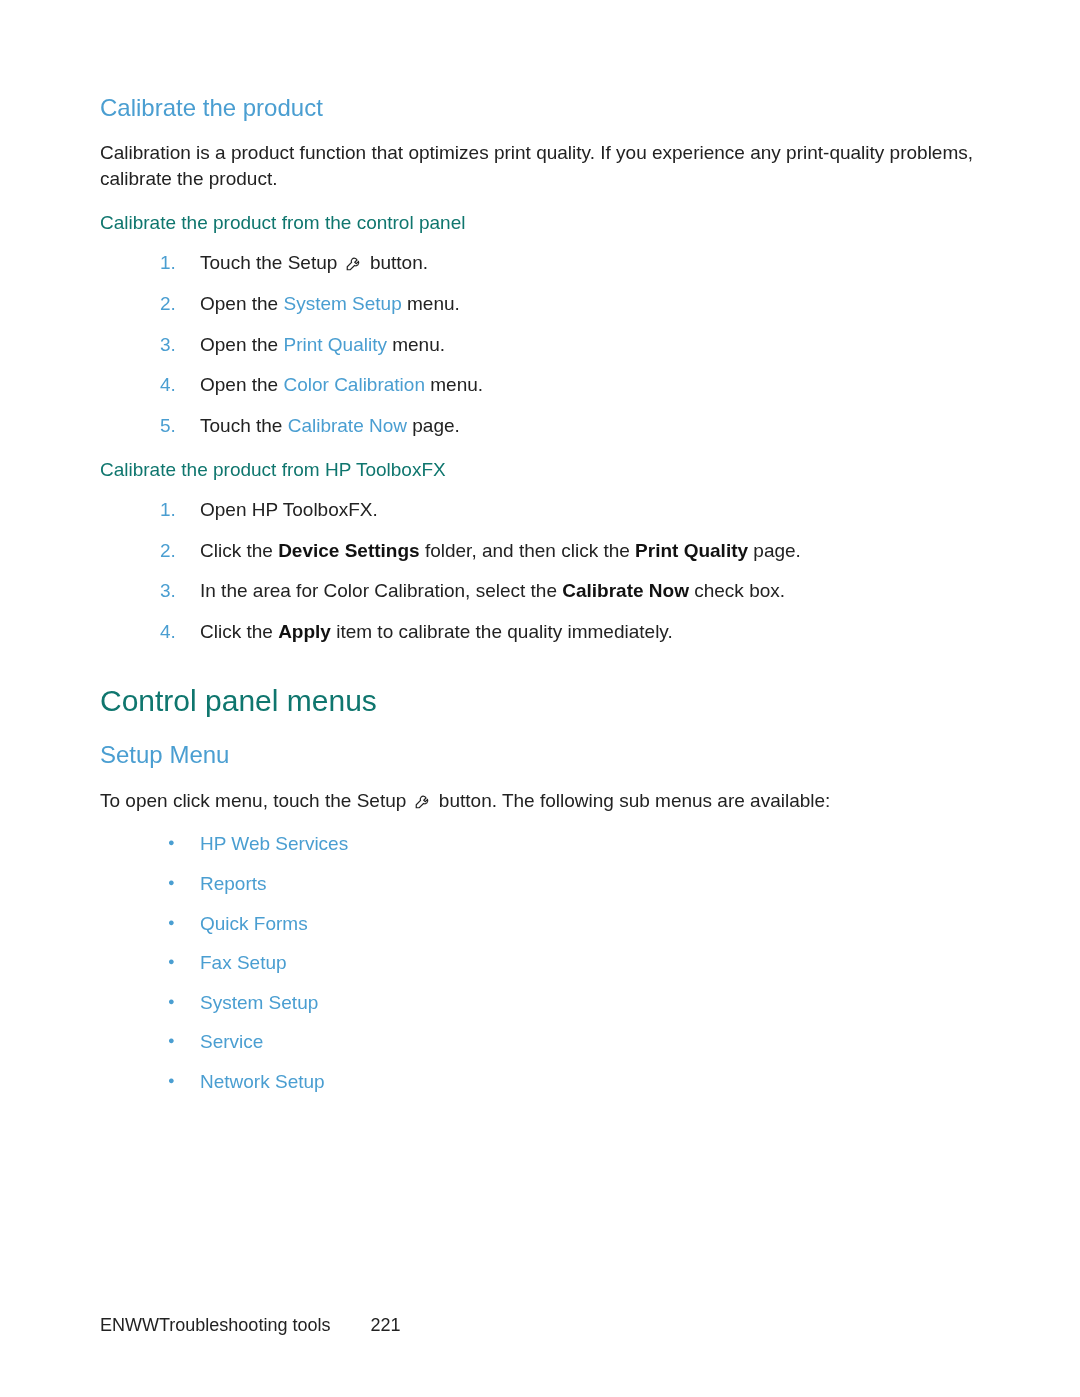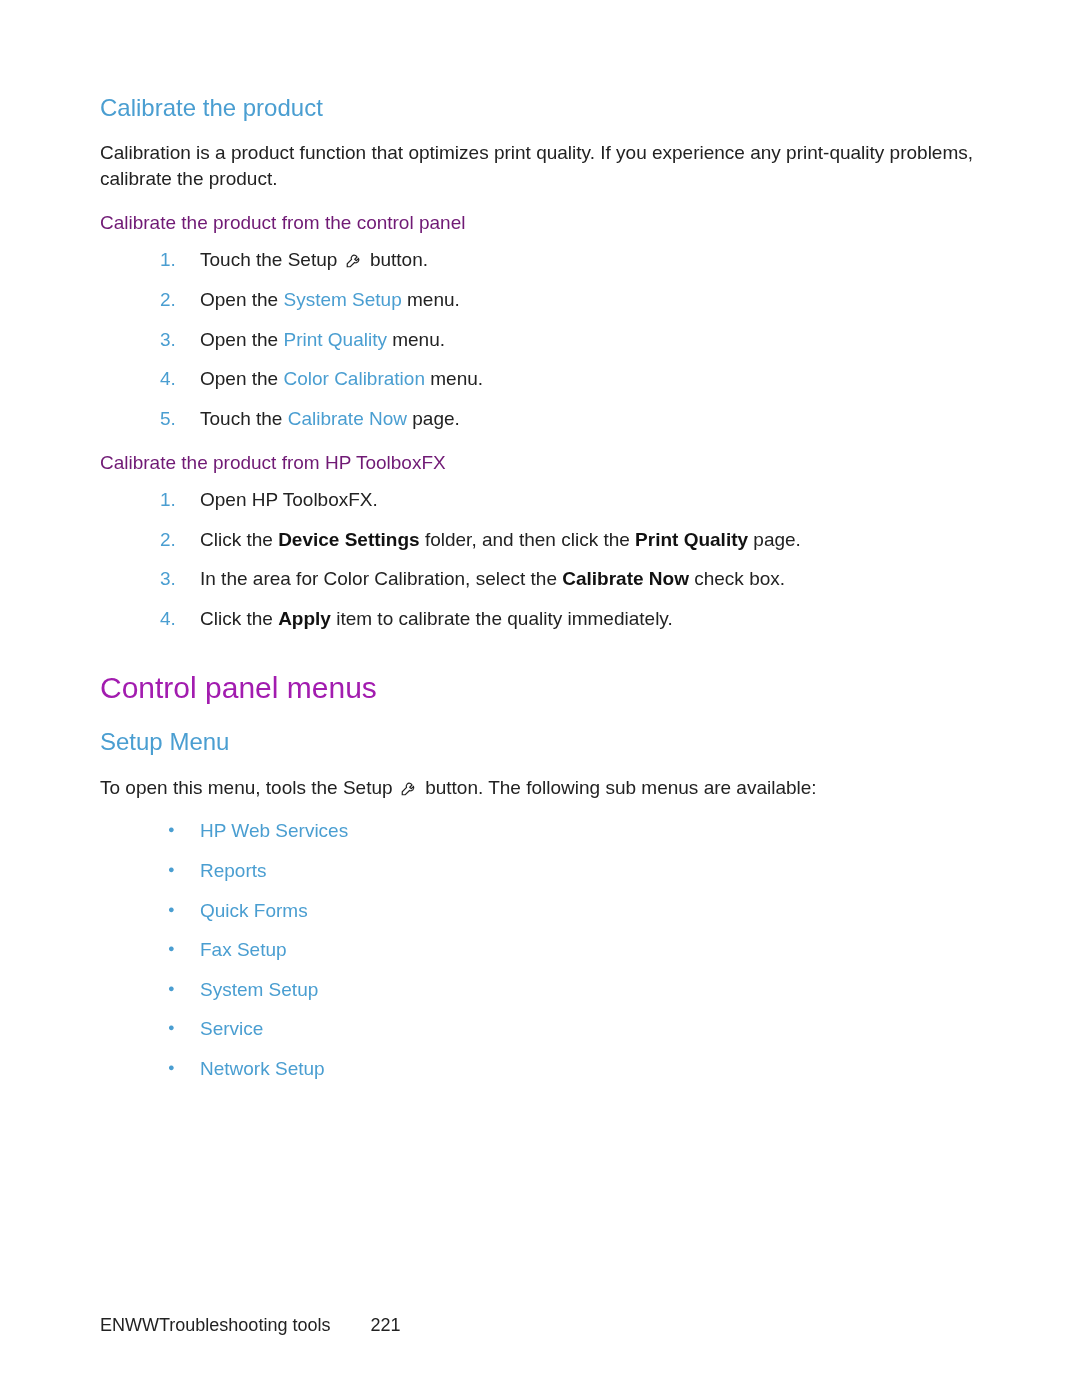--- a/index.html
+++ b/index.html
@@ -21,47 +21,47 @@
     box-sizing: border-box;
     padding: 92px 64px 60px 100px;
   }
   .h2 {
     color: #4a9ed1;
     font-size: 24px;
     font-weight: 400;
     margin: 0 0 16px 0;
   }
   .h1 {
-    color: #a21caf;
+    color: #0f766e;
     font-size: 30px;
     font-weight: 400;
     margin: 36px 0 18px 0;
   }
   .h3 {
-    color: #701a75;
+    color: #0f766e;
     font-size: 19px;
     font-weight: 400;
     margin: 16px 0 12px 0;
   }
   .body-indent {
     margin-left: 60px;
   }
   .para {
     margin: 0 0 18px 0;
   }
   ol.steps {
     list-style: none;
     margin: 0 0 18px 60px;
     padding: 0;
   }
   ol.steps li {
     counter-increment: stepnum;
     position: relative;
     padding-left: 40px;
-    margin: 4px 0 14px 0;
+    margin: 15px 0 14px 0;
   }
   ol.steps li::before {
     content: counter(stepnum) ".";
     position: absolute;
     left: 0;
     top: 0;
     color: #4a9ed1;
     font-weight: 400;
   }
   ul.bullets {
@@ -159,21 +159,21 @@
     <li>
       <span>Click the </span><span class="bold">Apply</span><span> item to calibrate the quality immediately.</span>
     </li>
   </ol>
 
   <div class="h1">Control panel menus</div>
 
   <div class="h2">Setup Menu</div>
 
   <div class="body-indent para">
-    <span>To open this menu, tools the Setup </span><span class="setup-icon">
+    <span>To open click menu, touch the Setup </span><span class="setup-icon">
       <svg viewBox="0 0 24 24" width="18" height="18" fill="none" stroke="#222" stroke-width="1.6">
         <path d="M14 6a4 4 0 0 0-5.3 5.3L3 17v4h4l5.7-5.7A4 4 0 0 0 18 10l-3 3-2-2 3-3a4 4 0 0 0-2-2z"></path>
       </svg>
     </span><span> button. The following sub menus are available:</span>
   </div>
 
   <ul class="bullets">
     <li><span class="link">HP Web Services</span></li>
     <li><span class="link">Reports</span></li>
     <li><span class="link">Quick Forms</span></li>

